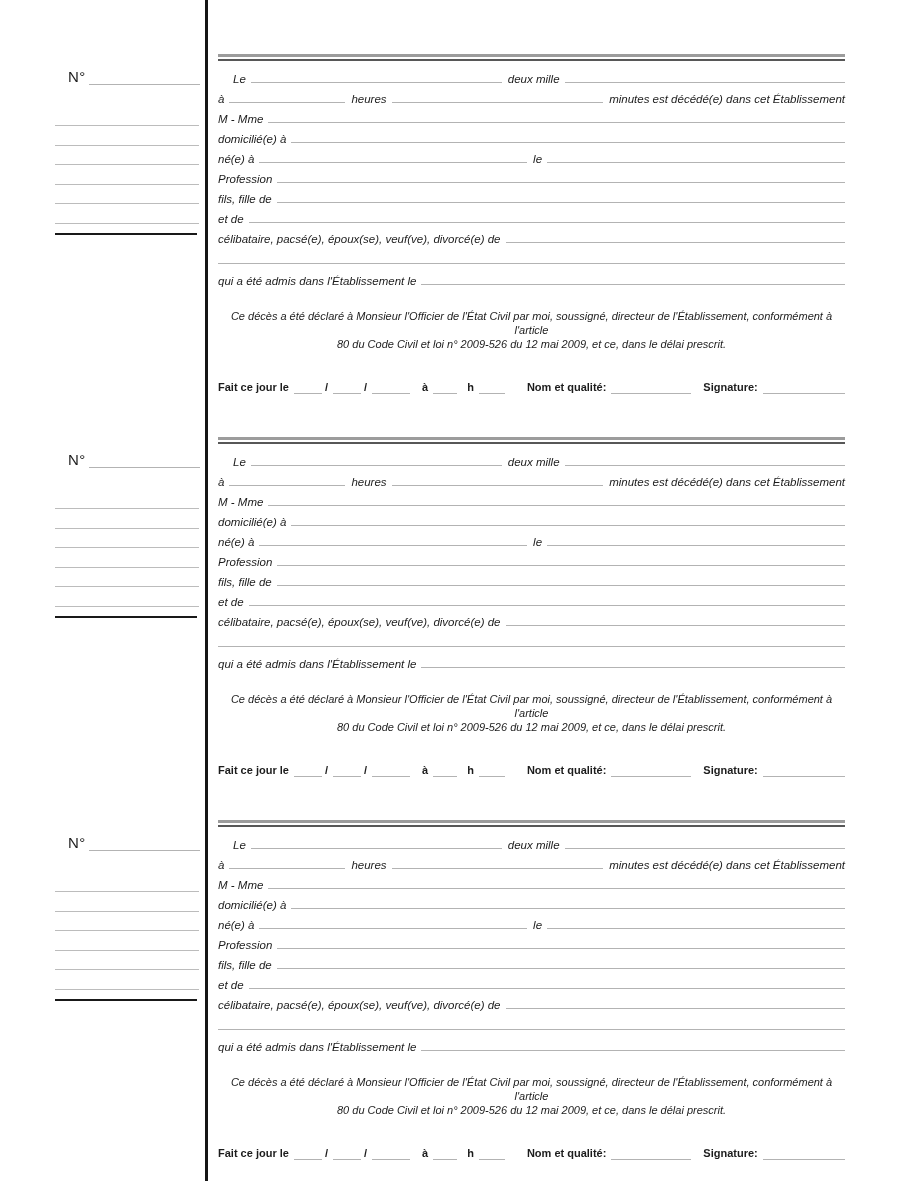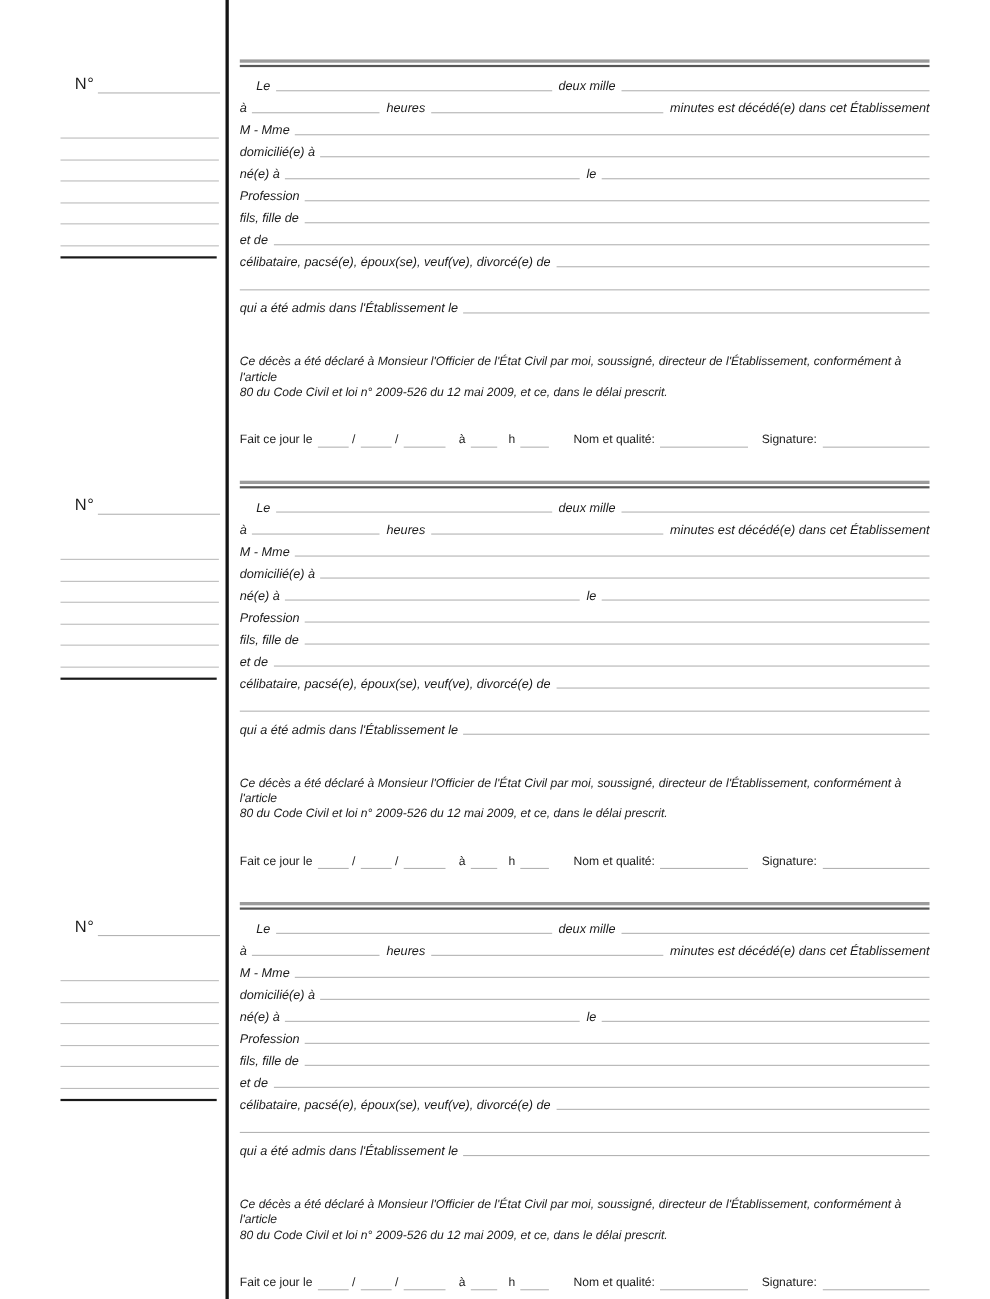--- a/index.html
+++ b/index.html
@@ -28,22 +28,22 @@
   .rm{font-style:normal;font-size:11px;}
   .indent{margin-left:15px;}
   .mlb{margin-left:6px;}
   .fill{flex:1;height:5px;border-bottom:1px solid #b3b3b3;margin-left:5px;min-width:8px;}
   .fill.full{margin-left:0;}
   .g255{flex-grow:255}.g285{flex-grow:285}.g274{flex-grow:274}.g305{flex-grow:305}
   .fw116{flex:0 0 116px}
   .s28{flex:0 0 28px}.s38{flex:0 0 38px}.s24{flex:0 0 24px}.s26{flex:0 0 26px}.s80{flex:0 0 80px}
   .slash{margin-left:3px;}
   .ml12{margin-left:12px}.ml10{margin-left:10px}.ml14{margin-left:22px}
-  .para{margin-top:30px;font-style:italic;font-size:11px;line-height:14px;}
-  .fait{margin-top:27px;height:16px;display:flex;align-items:flex-end;}
+  .para{margin-top:17px;font-style:italic;font-size:11px;line-height:14px;text-align:center;}
+  .fait{margin-top:27px;height:16px;display:flex;align-items:flex-end;font-weight:bold;}
 </style>
 </head>
 <body>
 
 <div class="page">
   <div class="vdivider"></div>
   <div class="sections" id="sections">
   <section class="sec">
     <div class="margin-col">
       <div class="num-row">

